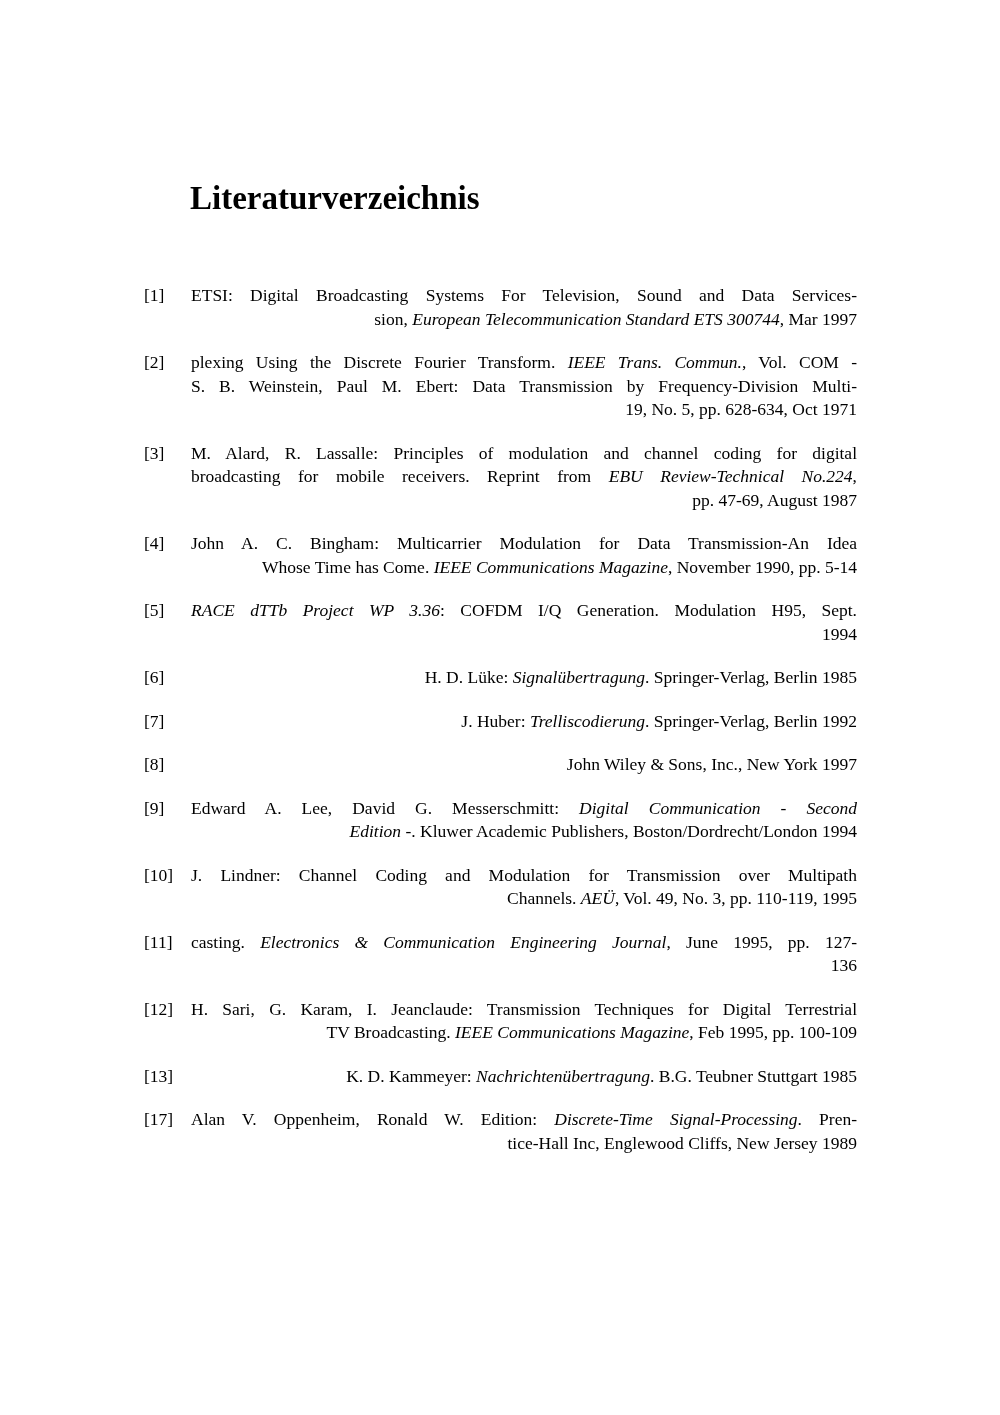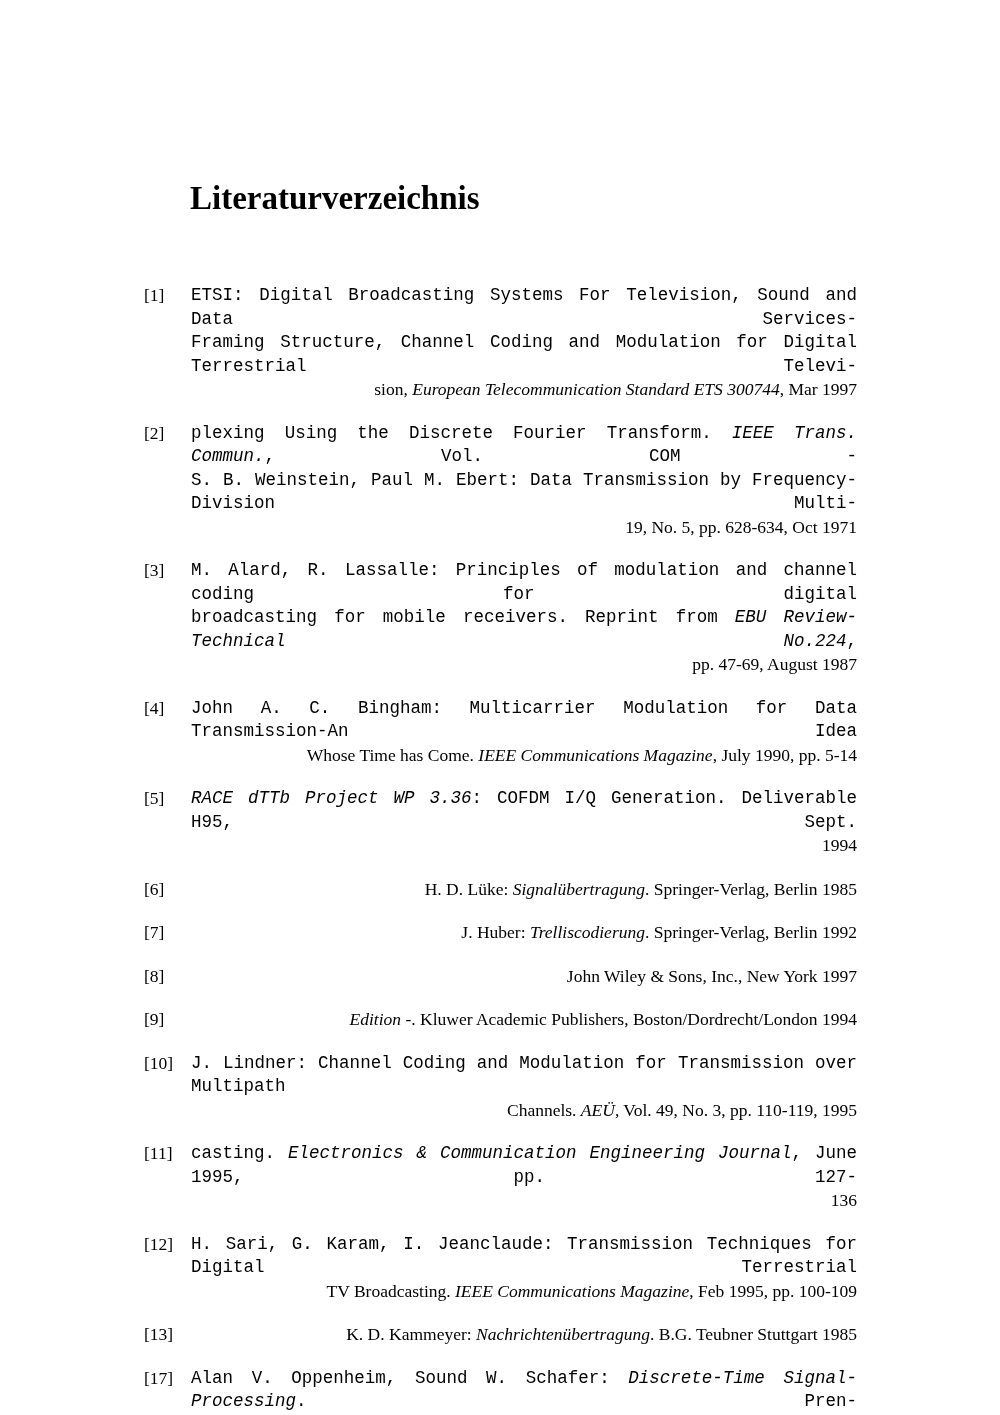--- a/index.html
+++ b/index.html
@@ -48,74 +48,73 @@
     left: 0;
     top: 0;
   }
   .line {
     text-align: right;
     white-space: normal;
   }
   .line.just {
     text-align: justify;
     text-align-last: justify;
-    font-family: Liberation Mono, monospace;
   }
   .it {
     font-style: italic;
   }
 </style>
 </head>
 <body>
 
 <div class="page">
   <h1 class="title">Literaturverzeichnis</h1>
   <div class="refs" id="refs">
       <div class="ref">
         <span class="ref-label">[1]</span>
         <div class="line just"><span>ETSI: Digital Broadcasting Systems For Television, Sound and Data Services-</span></div>
-        <div class="line just"><span>Framing Structure, Channel Coding and Modulation for Digital Terrestrial Televi-</span></div>
         <div class="line"><span>sion, </span><span class="it">European Telecommunication Standard ETS 300744</span><span>, Mar 1997</span></div>
       </div>
       <div class="ref">
         <span class="ref-label">[2]</span>
         <div class="line just"><span>plexing Using the Discrete Fourier Transform. </span><span class="it">IEEE Trans. Commun.</span><span>, Vol. COM -</span></div>
         <div class="line just"><span>S. B. Weinstein, Paul M. Ebert: Data Transmission by Frequency-Division Multi-</span></div>
         <div class="line"><span>19, No. 5, pp. 628-634, Oct 1971</span></div>
       </div>
       <div class="ref">
         <span class="ref-label">[3]</span>
         <div class="line just"><span>M. Alard, R. Lassalle: Principles of modulation and channel coding for digital</span></div>
         <div class="line just"><span>broadcasting for mobile receivers. Reprint from </span><span class="it">EBU Review-Technical No.224</span><span>,</span></div>
         <div class="line"><span>pp. 47-69, August 1987</span></div>
       </div>
       <div class="ref">
         <span class="ref-label">[4]</span>
         <div class="line just"><span>John A. C. Bingham: Multicarrier Modulation for Data Transmission-An Idea</span></div>
-        <div class="line"><span>Whose Time has Come. </span><span class="it">IEEE Communications Magazine</span><span>, July 1990, pp. 5-14</span></div>
+        <div class="line"><span>Whose Time has Come. </span><span class="it">IEEE Communications Magazine</span><span>, November 1990, pp. 5-14</span></div>
       </div>
       <div class="ref">
         <span class="ref-label">[5]</span>
-        <div class="line just"><span class="it">RACE dTTb Project WP 3.36</span><span>: COFDM I/Q Generation. Deliverable H95, Sept.</span></div>
+        <div class="line just"><span class="it">RACE dTTb Project WP 3.36</span><span>: COFDM I/Q Generation. Modulation H95, Sept.</span></div>
         <div class="line"><span>1994</span></div>
       </div>
       <div class="ref">
         <span class="ref-label">[6]</span>
         <div class="line"><span>H. D. Lüke: </span><span class="it">Signalübertragung</span><span>. Springer-Verlag, Berlin 1985</span></div>
       </div>
       <div class="ref">
         <span class="ref-label">[7]</span>
         <div class="line"><span>J. Huber: </span><span class="it">Trelliscodierung</span><span>. Springer-Verlag, Berlin 1992</span></div>
       </div>
       <div class="ref">
         <span class="ref-label">[8]</span>
         <div class="line"><span>John Wiley &amp; Sons, Inc., New York 1997</span></div>
       </div>
       <div class="ref">
         <span class="ref-label">[9]</span>
+        <div class="line just"><span>Edward A. Lee, David G. Messerschmitt: </span><span class="it">Digital Communication - Second</span></div>
         <div class="line"><span class="it">Edition</span><span> -. Kluwer Academic Publishers, Boston/Dordrecht/London 1994</span></div>
       </div>
       <div class="ref">
         <span class="ref-label">[10]</span>
         <div class="line just"><span>J. Lindner: Channel Coding and Modulation for Transmission over Multipath</span></div>
         <div class="line"><span>Channels. </span><span class="it">AEÜ</span><span>, Vol. 49, No. 3, pp. 110-119, 1995</span></div>
       </div>
       <div class="ref">
         <span class="ref-label">[11]</span>
         <div class="line just"><span>casting. </span><span class="it">Electronics &amp; Communication Engineering Journal</span><span>, June 1995, pp. 127-</span></div>
@@ -125,17 +124,17 @@
         <span class="ref-label">[12]</span>
         <div class="line just"><span>H. Sari, G. Karam, I. Jeanclaude: Transmission Techniques for Digital Terrestrial</span></div>
         <div class="line"><span>TV Broadcasting. </span><span class="it">IEEE Communications Magazine</span><span>, Feb 1995, pp. 100-109</span></div>
       </div>
       <div class="ref">
         <span class="ref-label">[13]</span>
         <div class="line"><span>K. D. Kammeyer: </span><span class="it">Nachrichtenübertragung</span><span>. B.G. Teubner Stuttgart 1985</span></div>
       </div>
       <div class="ref">
         <span class="ref-label">[17]</span>
-        <div class="line just"><span>Alan V. Oppenheim, Sound W. Schafer: </span><span class="it">Discrete-Time Signal-Processing</span><span>. Pren-</span></div>
+        <div class="line just"><span>Alan V. Oppenheim, Ronald W. Edition: </span><span class="it">Discrete-Time Signal-Processing</span><span>. Pren-</span></div>
         <div class="line"><span>tice-Hall Inc, Englewood Cliffs, New Jersey 1989</span></div>
       </div>
     </div>
 </div>
 
 </body></html>

